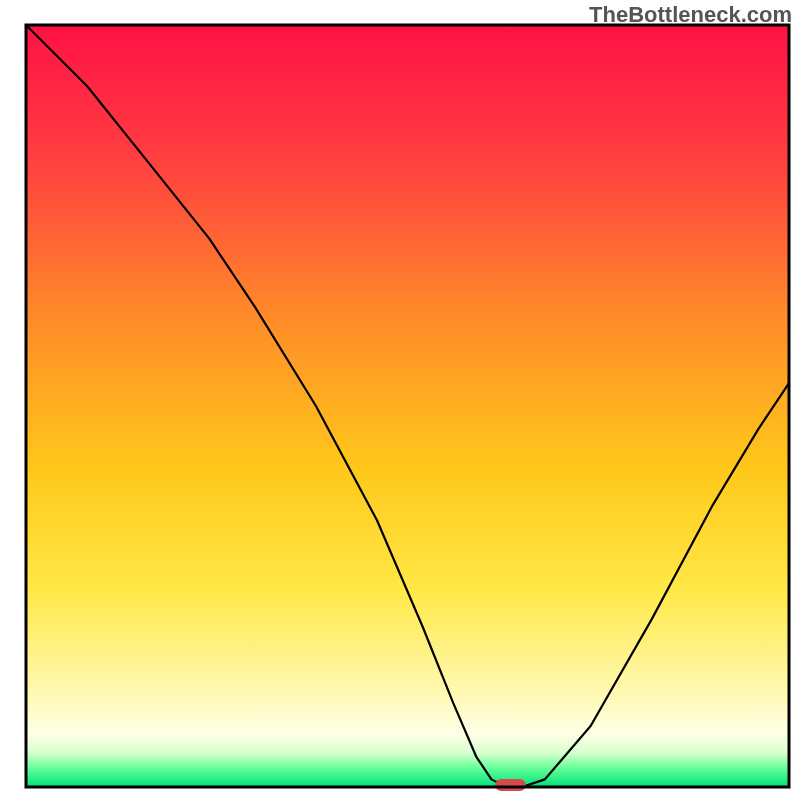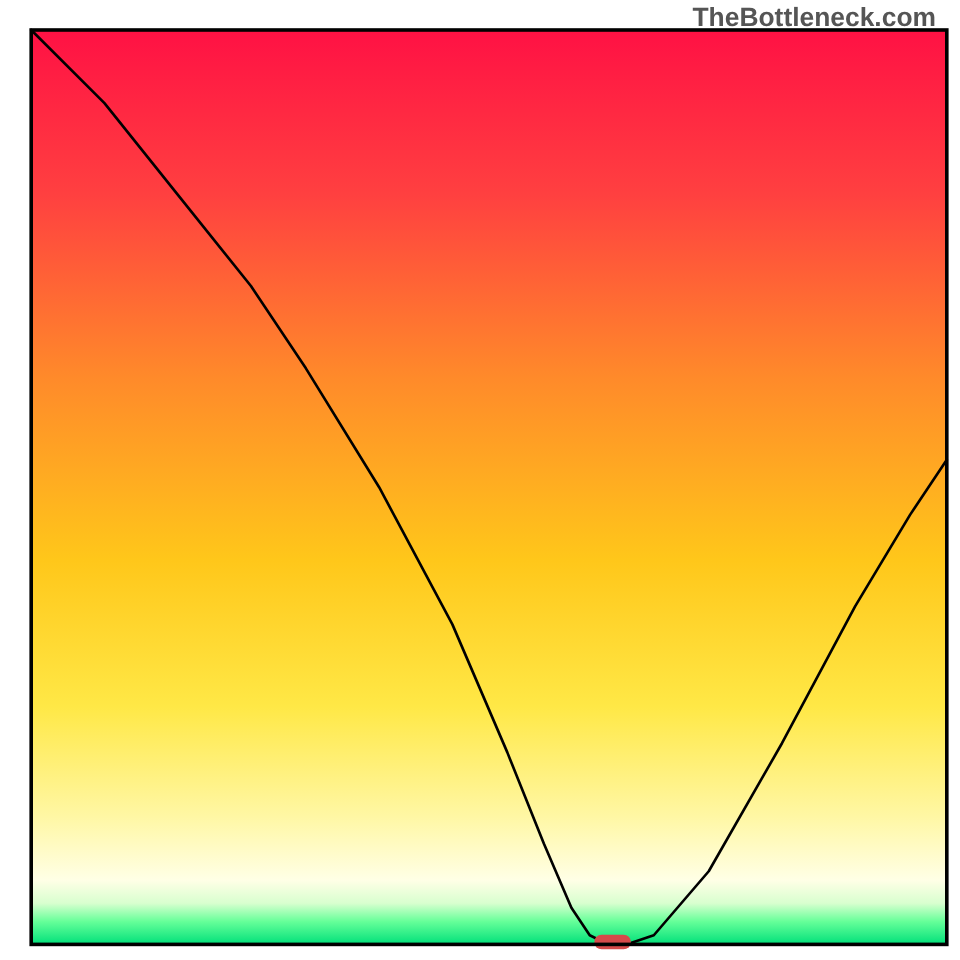--- a/index.html
+++ b/index.html
@@ -11,21 +11,21 @@
     font-family: Arial, Helvetica, sans-serif;
   }
   .chart-container {
     position: relative;
     width: 800px;
     height: 800px;
   }
   .watermark {
     position: absolute;
     top: 2px;
-    right: 20px;
+    right: 8px;
     font-size: 22px;
     font-weight: bold;
     color: #555555;
     z-index: 30;
   }
   svg {
     position: absolute;
     top: 0;
     left: 0;
   }

